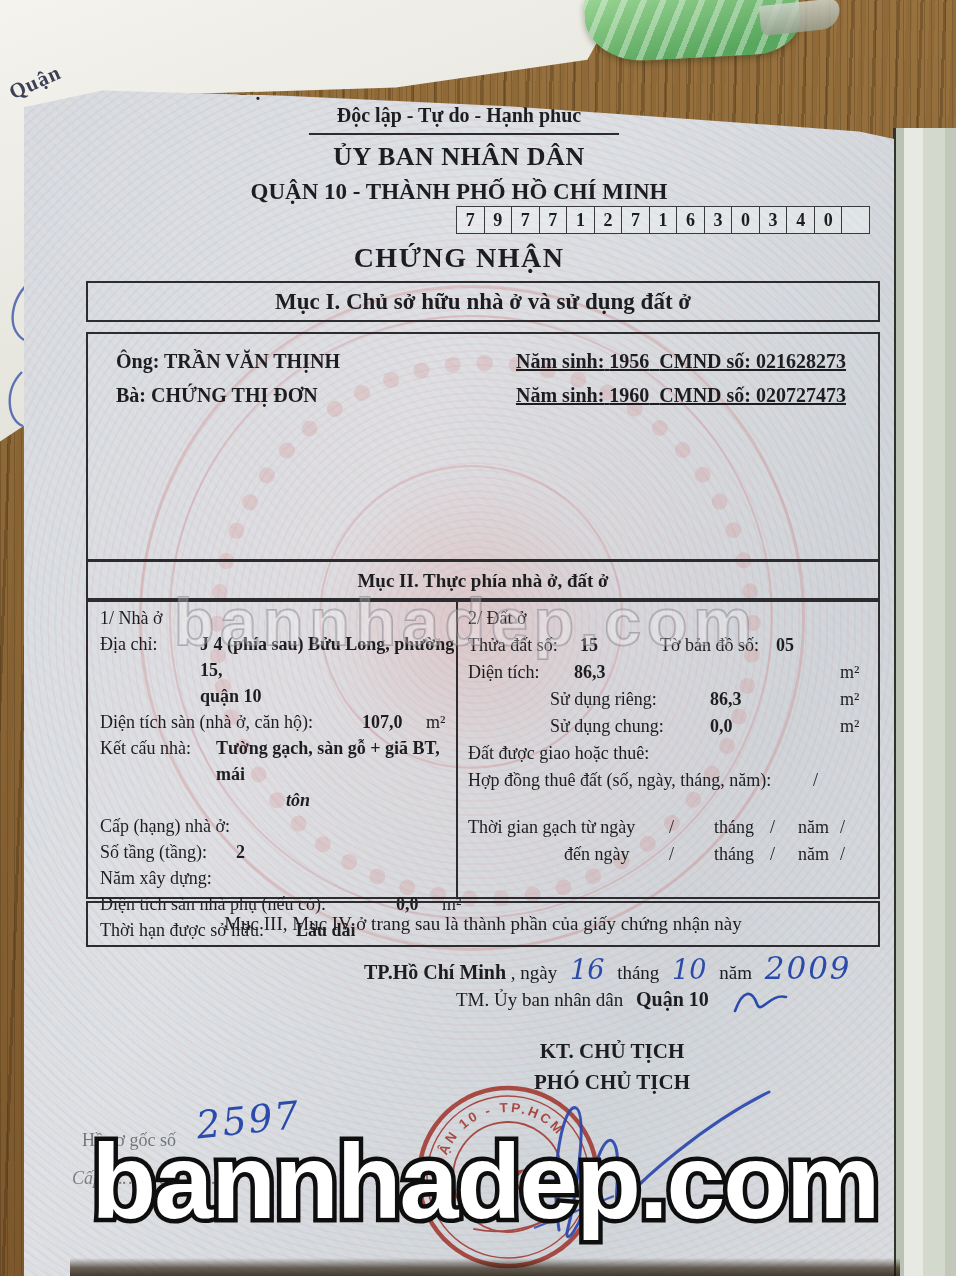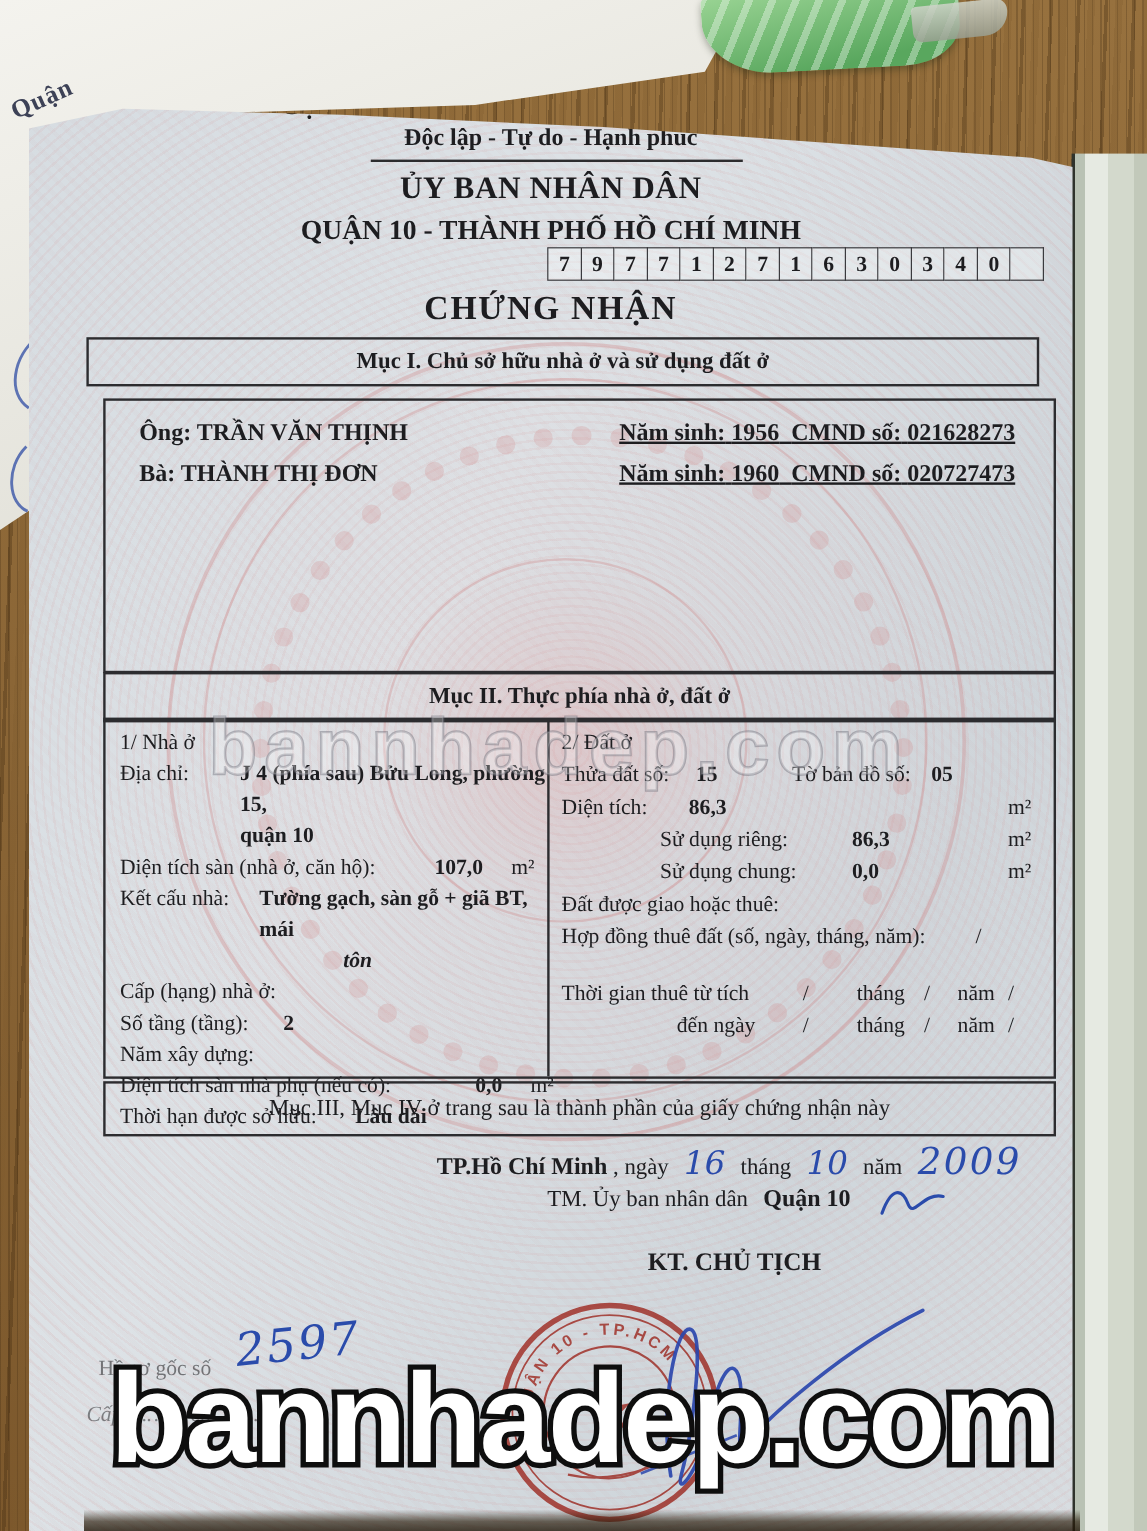--- a/index.html
+++ b/index.html
@@ -75,22 +75,22 @@
   .motto-line{position:absolute;left:285px;top:133px;width:310px;height:2px;background:#2c2c2e;}
   .issuer{top:142px;font-size:26px;font-weight:bold;letter-spacing:.5px;}
   .locality{top:179px;font-size:23px;font-weight:bold;}
   .serial{position:absolute;left:432px;top:206px;width:414px;height:28px;display:flex;}
   .serial .cell{flex:1;border:1.3px solid #3a3a3e;border-left-width:0;display:flex;align-items:center;justify-content:center;
     font-size:18px;font-weight:bold;background:rgba(250,252,253,0.35);}
   .serial .cell:first-child{border-left-width:1.3px;}
   .cert-title{top:242px;font-size:28px;font-weight:bold;letter-spacing:1.5px;}
   
   .bx{position:absolute;border:2px solid #2c2c2f;}
-  .muc1{left:48px;top:281px;width:790px;height:37px;display:flex;align-items:center;justify-content:center;
-    font-size:19px;font-weight:bold;}
+  .muc1{left:62px;top:281px;width:790px;height:37px;display:flex;align-items:center;justify-content:center;
+    font-size:23px;font-weight:bold;}
   .ownerbox{left:62px;top:332px;width:790px;height:225px;}
   .owner-row{position:relative;height:34px;margin-top:16px;font-size:20px;font-weight:bold;}
   .owner-left{position:absolute;left:28px;top:0;}
   .owner-right{position:absolute;left:428px;top:0;text-decoration:underline;}
   .muc2{left:62px;top:560px;width:790px;height:38px;display:flex;align-items:center;justify-content:center;
     font-size:19px;font-weight:bold;}
   .twocol{left:62px;top:598px;width:790px;height:297px;display:flex;}
   .colL{width:368px;padding:5px 0 0 12px;box-sizing:border-box;font-size:18px;line-height:26px;}
   .colR{flex:1;border-left:2px solid #2c2c2f;padding:5px 8px 0 10px;box-sizing:border-box;font-size:18px;line-height:27px;position:relative;}
   .b{font-weight:bold;}
@@ -182,21 +182,21 @@
         <span class="owner-right">
           <span>Năm sinh:</span>
           <span>1956</span>&nbsp;
           <span>CMND số:</span>
           <span>021628273</span>
         </span>
       </div>
       <div class="owner-row" style="margin-top:0;">
         <span class="owner-left">
           <span>Bà:</span>
-          <span>THÀNH THỊ ĐƠN</span>
+          <span>CHỨNG THỊ ĐƠN</span>
         </span>
         <span class="owner-right">
           <span>Năm sinh:</span>
           <span>1960</span>&nbsp;
           <span>CMND số:</span>
           <span>020727473</span>
         </span>
       </div>
     </div>
 
@@ -272,21 +272,21 @@
           <span style="left:372px;">m²</span>
         </div>
         <div class="rrow">
           <span style="left:0;">Đất được giao hoặc thuê:</span>
         </div>
         <div class="rrow">
           <span style="left:0;">Hợp đồng thuê đất (số, ngày, tháng, năm):</span>
           <span style="left:345px;">/</span>
         </div>
         <div class="rrow" style="margin-top:20px;">
-          <span style="left:0;">Thời gian thuê từ tích</span>
+          <span style="left:0;">Thời gian gạch từ ngày</span>
           <span style="left:201px;">/</span>
           <span style="left:246px;">tháng</span>
           <span style="left:302px;">/</span>
           <span style="left:330px;">năm</span>
           <span style="left:372px;">/</span>
         </div>
         <div class="rrow">
           <span style="left:96px;">đến ngày</span>
           <span style="left:201px;">/</span>
           <span style="left:246px;">tháng</span>
@@ -314,20 +314,21 @@
     <div class="tmline">
       <span>TM. Ủy ban nhân dân</span>
       <span class="dist">Quận 10</span>
     </div>
     <svg class="tm-scribble" width="62" height="34">
       <path d="M5 27 C 13 5, 22 6, 27 20 C 31 31, 40 9, 56 13" stroke="#2a4bab" stroke-width="2.6" fill="none" stroke-linecap="round"></path>
     </svg>
 
     <div class="ktblock">
       <div>KT. CHỦ TỊCH</div>
+      <div>PHÓ CHỦ TỊCH</div>
     </div>
 
     <svg class="stamp" width="220" height="198" viewBox="0 0 220 220">
       <g stroke="#c23a30" fill="none" transform="rotate(-10 110 110)">
         <circle cx="110" cy="110" r="99" stroke-width="5"></circle>
         <circle cx="110" cy="110" r="90" stroke-width="1.6"></circle>
         <circle cx="110" cy="110" r="61" stroke-width="2"></circle>
         <path id="arcpath" d="M 38 110 A 72 72 0 0 1 182 110" stroke="none"></path>
         <text font-size="15" font-weight="bold" font-family="Liberation Sans, sans-serif" fill="#c23a30" stroke="none" letter-spacing="3">
           <textPath href="#arcpath" startOffset="8">QUẬN 10 - TP.HCM</textPath>

